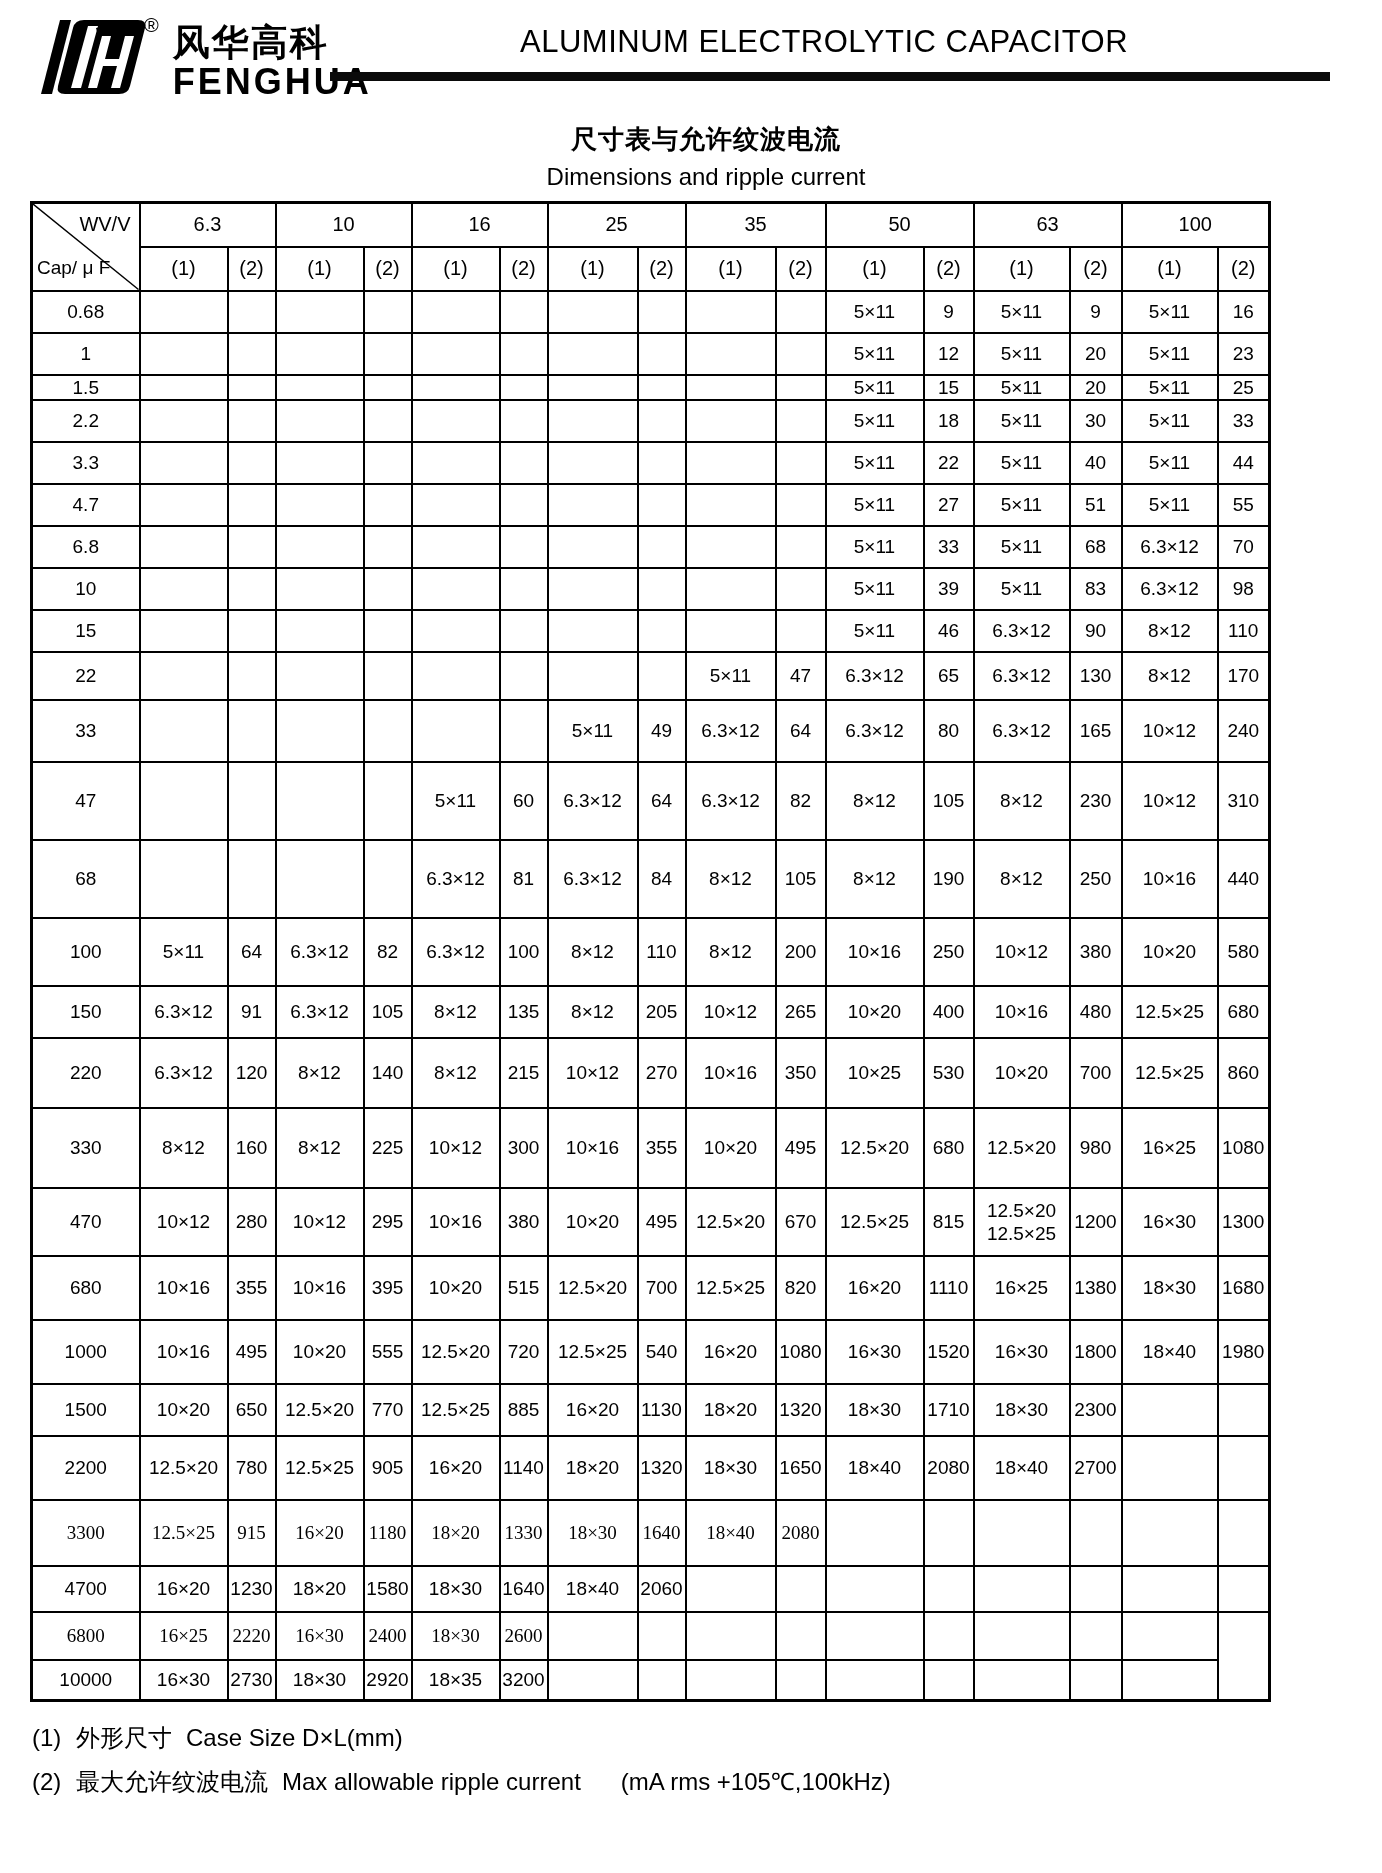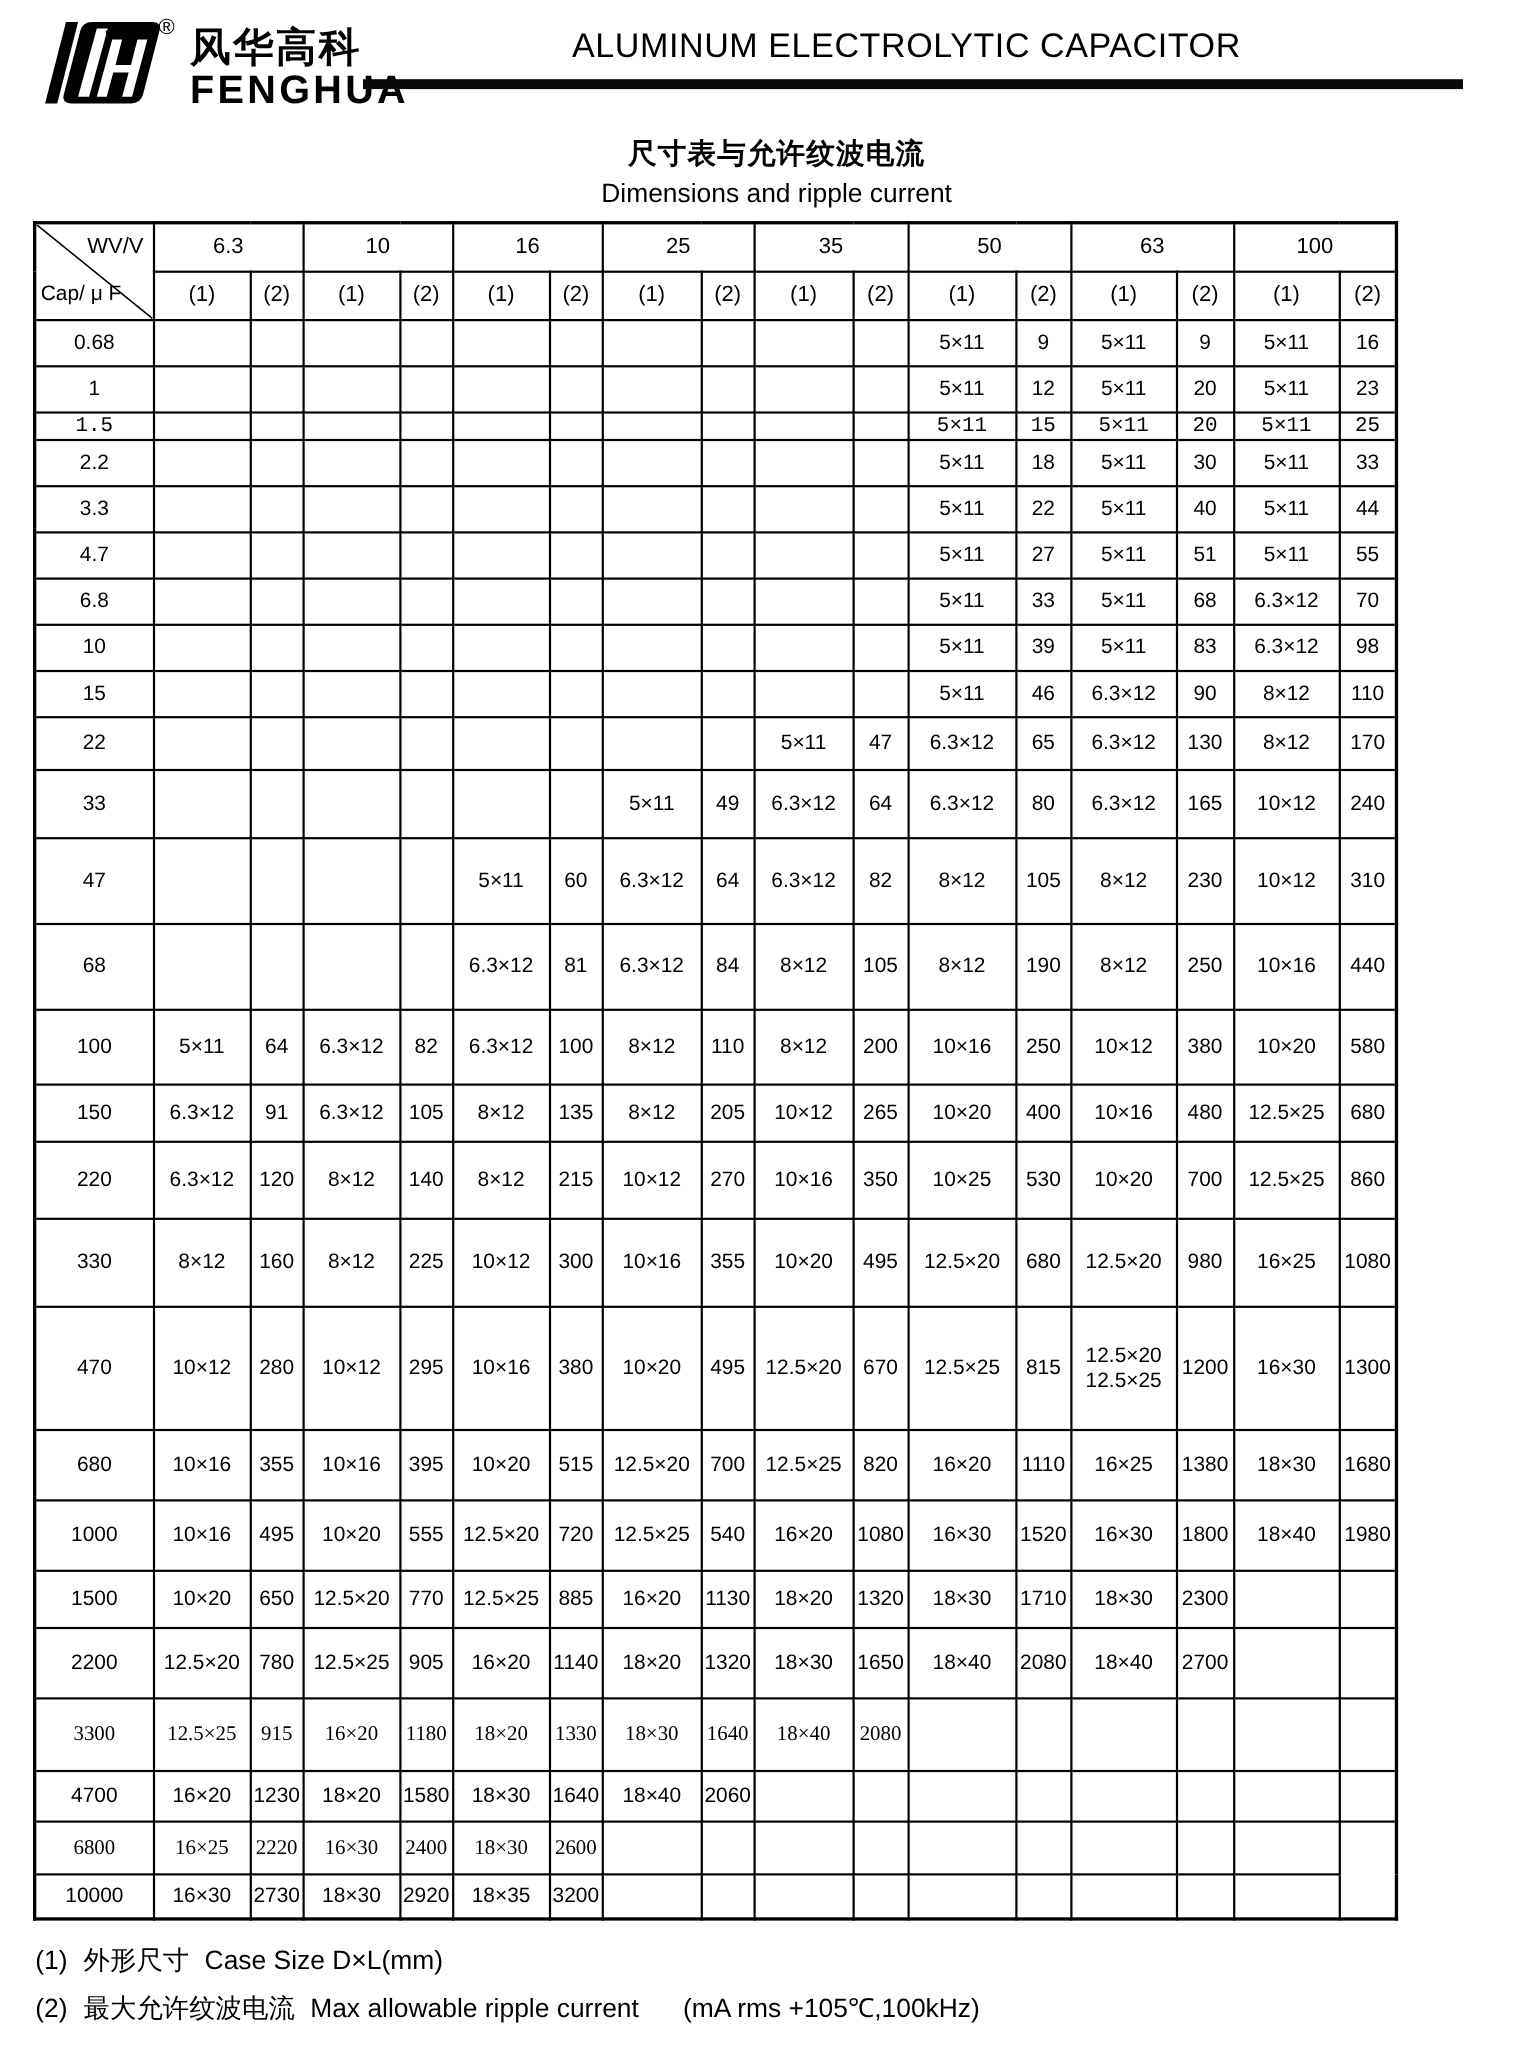--- a/index.html
+++ b/index.html
@@ -155,21 +155,21 @@
           <td></td>
           <td></td>
           <td></td>
           <td>5×11</td>
           <td>12</td>
           <td>5×11</td>
           <td>20</td>
           <td>5×11</td>
           <td>23</td>
         </tr>
-        <tr style="height: 24px; font-family: Liberation Mono, monospace;">
+        <tr style="height: 24px;">
           <td>1.5</td>
           <td></td>
           <td></td>
           <td></td>
           <td></td>
           <td></td>
           <td></td>
           <td></td>
           <td></td>
           <td></td>
@@ -440,21 +440,21 @@
           <td>355</td>
           <td>10×20</td>
           <td>495</td>
           <td>12.5×20</td>
           <td>680</td>
           <td>12.5×20</td>
           <td>980</td>
           <td>16×25</td>
           <td>1080</td>
         </tr>
-        <tr style="height: 112px;">
+        <tr style="height: 68px;">
           <td>470</td>
           <td>10×12</td>
           <td>280</td>
           <td>10×12</td>
           <td>295</td>
           <td>10×16</td>
           <td>380</td>
           <td>10×20</td>
           <td>495</td>
           <td>12.5×20</td>

